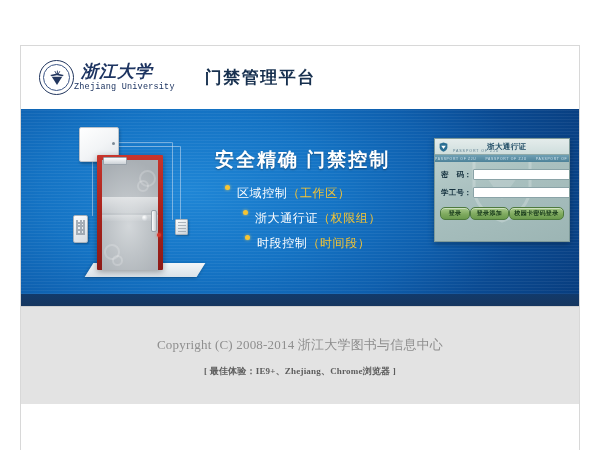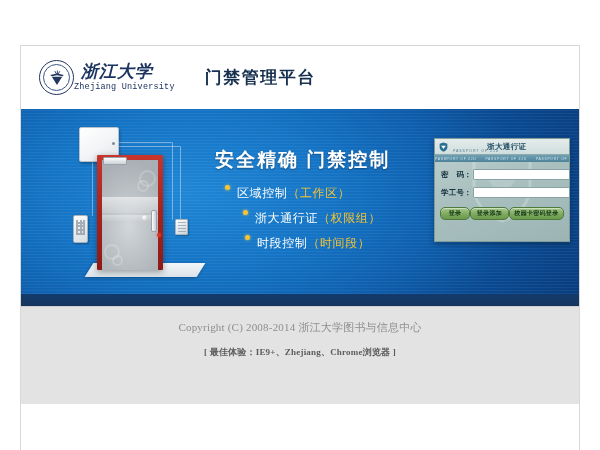--- a/index.html
+++ b/index.html
@@ -257,22 +257,22 @@
 
   
   .footer{
     position:relative;height:98px;
     background:#e3e3e3;
     border-top:1px solid #cfcfcf;
     text-align:center;
     box-sizing:border-box;
   }
   .copyright{
-    padding-top:13px;
-    font-size:11px;color:#8e8e8e;letter-spacing:.2px;
+    padding-top:29px;
+    font-size:13px;color:#8e8e8e;letter-spacing:.2px;
     font-family:"Liberation Serif","DejaVu Serif",serif;
   }
   .browsers{
     padding-top:11px;
     font-size:9px;color:#5d5d5d;font-weight:bold;letter-spacing:.2px;
     font-family:"Liberation Serif","DejaVu Serif",serif;
   }
 </style>
 </head>
 <body>

